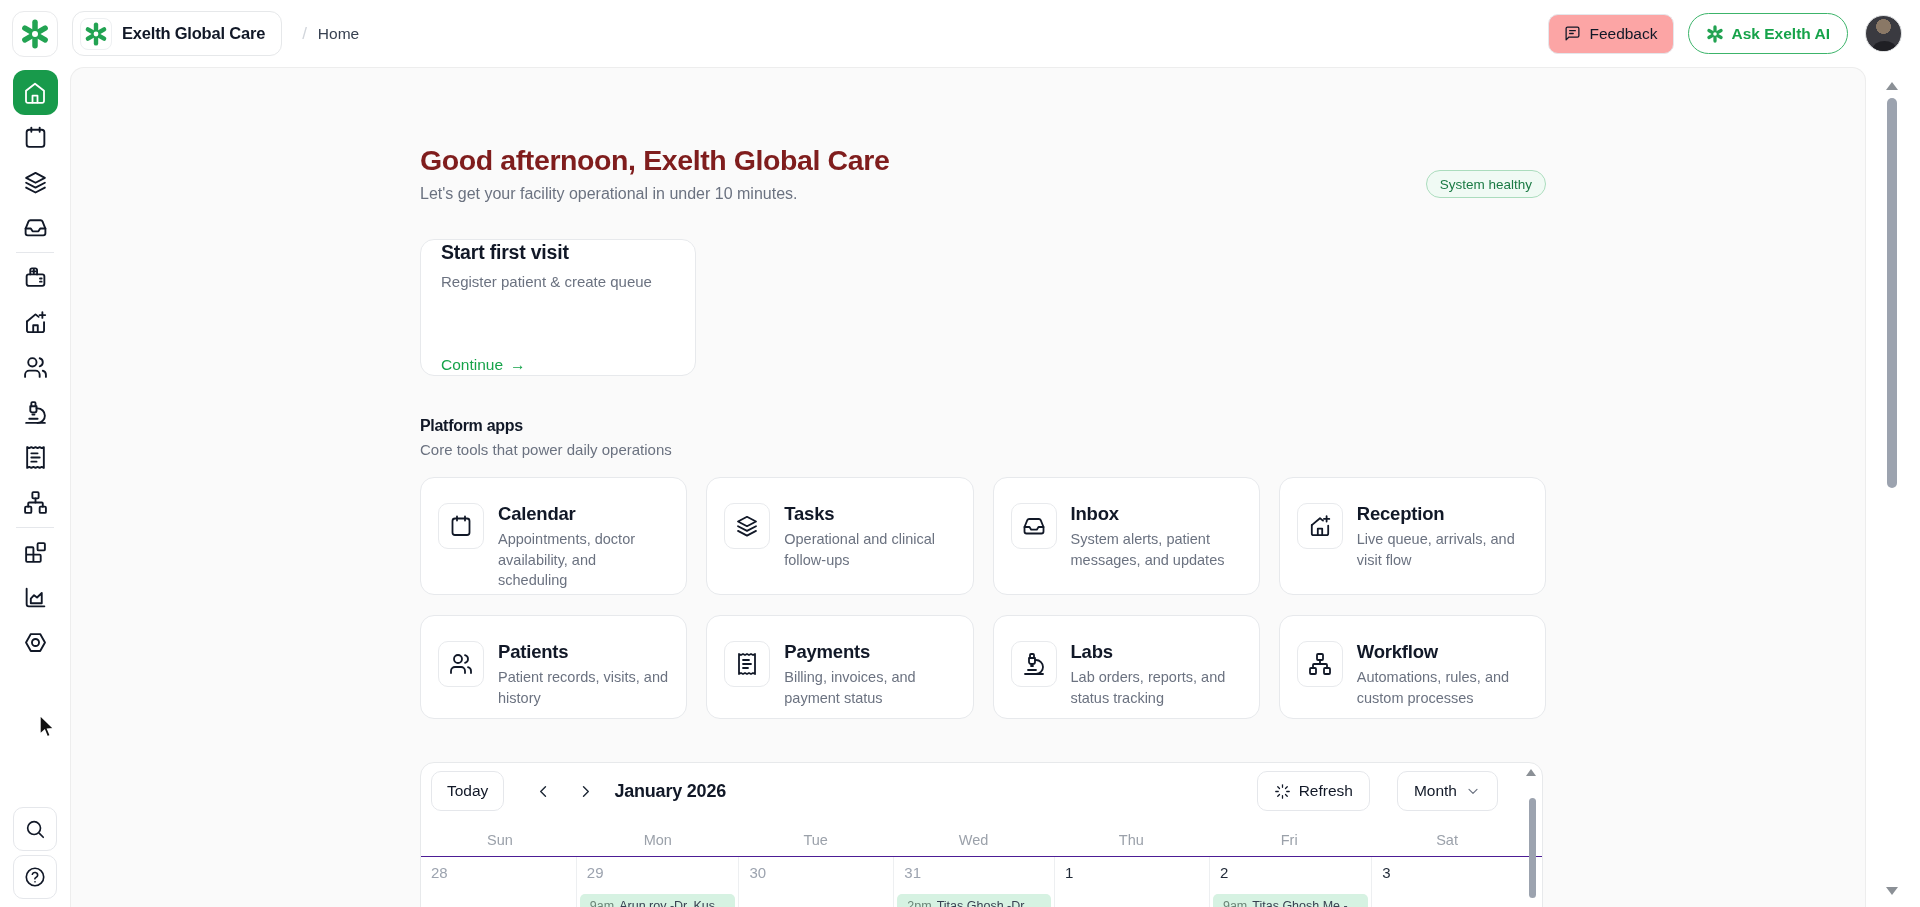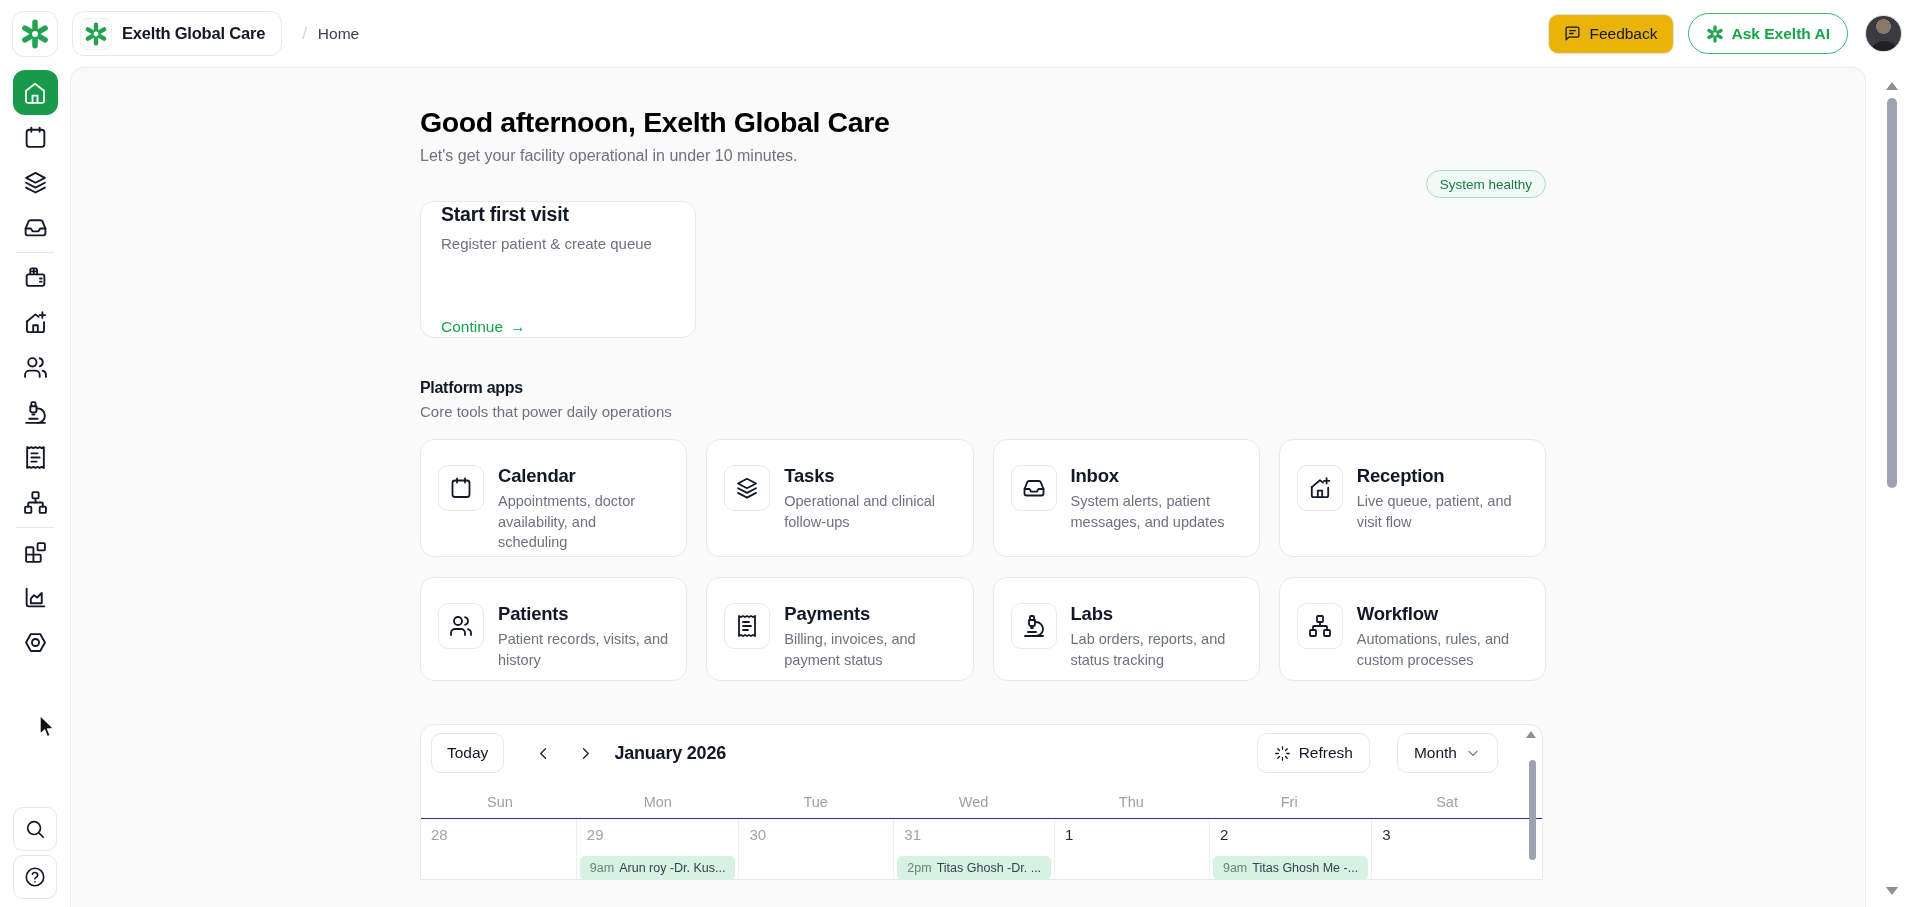--- a/index.html
+++ b/index.html
@@ -16,21 +16,21 @@
     display:grid; place-items:center; background:#fff; }
   .org-chip { margin-left:14px; height:45px; border:1px solid #e6e8ea; border-radius:12px;
     display:flex; align-items:center; gap:10px; padding:0 16px 0 7px; background:#fff; }
   .org-chip .mini-logo { width:32px; height:32px; border:1px solid #eef0f2; border-radius:8px; display:grid; place-items:center; }
   .org-chip .org-name { font-size:16.5px; font-weight:700; letter-spacing:-0.2px; }
   .breadcrumb { display:flex; align-items:center; gap:11px; margin-left:20px; }
   .crumb-sep { color:#d1d5db; font-size:17px; }
   .crumb-cur { font-size:15.5px; color:#374151; font-weight:500; }
   .topbar-right { margin-left:auto; display:flex; align-items:center; gap:14px; }
   .btn-feedback { height:40px; display:flex; align-items:center; gap:8px; padding:0 15px;
-    background:#eab308; border:1px solid #e5e7eb; border-radius:10px; font-size:15.5px; font-weight:500; color:#111827; }
+    background:#fca5a5; border:1px solid #e5e7eb; border-radius:10px; font-size:15.5px; font-weight:500; color:#111827; }
   .btn-askai { height:41px; display:flex; align-items:center; gap:8px; padding:0 17px;
     background:#fff; border:1.5px solid #3cb46a; border-radius:21px; font-size:15.5px; font-weight:600; color:#16a34a; }
   .avatar { width:37px; height:37px; border-radius:50%; margin-left:3px; position:relative; overflow:hidden;
     background:radial-gradient(circle at 50% 30%, #8a7866 0 24%, #3a3a40 25% 100%); border:1px solid #d9dbdd; }
   .avatar::after { content:""; position:absolute; left:7px; bottom:-6px; width:23px; height:16px;
     border-radius:50% 50% 0 0; background:#1f1f24; }
 
   
   .sidebar { position:fixed; left:0; top:67px; bottom:0; width:70px; background:#fff; z-index:20;
     display:flex; flex-direction:column; align-items:center; padding:3px 0 8px 0; }
@@ -40,21 +40,21 @@
   .side-btn.outlined { border:1px solid #e5e7eb; border-radius:10px; width:44px; height:44px; }
   .side-div { width:38px; height:1px; background:#e5e7eb; margin:2px 0; flex:none; }
   .side-spacer { flex:1; }
   .side-gap { height:4px; flex:none; }
 
   
   .panel { position:fixed; left:70px; top:67px; right:54px; bottom:0; background:#fafafa;
     border:1px solid #ededed; border-bottom:none; border-radius:14px 14px 0 0; overflow:hidden; z-index:10; }
   .content { position:absolute; left:349px; top:0; width:1126px; }
 
-  h1.greeting { margin-top:38px; font-size:28.5px; font-weight:700; letter-spacing:-0.4px; color:#000000; }
+  h1.greeting { margin-top:76px; font-size:28.5px; font-weight:700; letter-spacing:-0.4px; color:#7f1d1d; }
   .greeting-sub { margin-top:8px; font-size:16px; color:#6b7280; }
   .badge { position:absolute; top:62px; right:0; height:28px; padding:0 13px; display:flex; align-items:center;
     background:#f0faf4; border:1px solid #abdcbd; border-radius:14px; font-size:13.5px; color:#1b7a44;margin-top:40px; }
 
   .start-card { margin-top:36px; width:276px; height:137px; background:#fff; border:1px solid #e7e9ec;
     border-radius:14px; padding:1px 20px; display:flex; flex-direction:column; }
   .start-card .sc-title { font-size:19.5px; font-weight:600; letter-spacing:-0.2px; }
   .start-card .sc-desc { margin-top:9px; font-size:15px; color:#6b7280; }
   .start-card .sc-link { margin-top:auto; font-size:15.5px; font-weight:500; color:#16a34a; display:flex; gap:7px; align-items:center; }
 
@@ -435,21 +435,21 @@
           </div>
       </div>
       <div class="app-card">
         <span class="app-ic">
             <svg class="ic" width="24" height="24">
               <use href="#i-house-plus"></use>
             </svg>
           </span>
         <div>
             <div class="app-title">Reception</div>
-        <div class="app-desc">Live queue, patient, and visit flow</div>
+        <div class="app-desc">Live queue, arrivals, and visit flow</div>
           </div>
       </div>
       <div class="app-card">
         <span class="app-ic">
             <svg class="ic" width="24" height="24">
               <use href="#i-users"></use>
             </svg>
           </span>
         <div>
             <div class="app-title">Patients</div>

